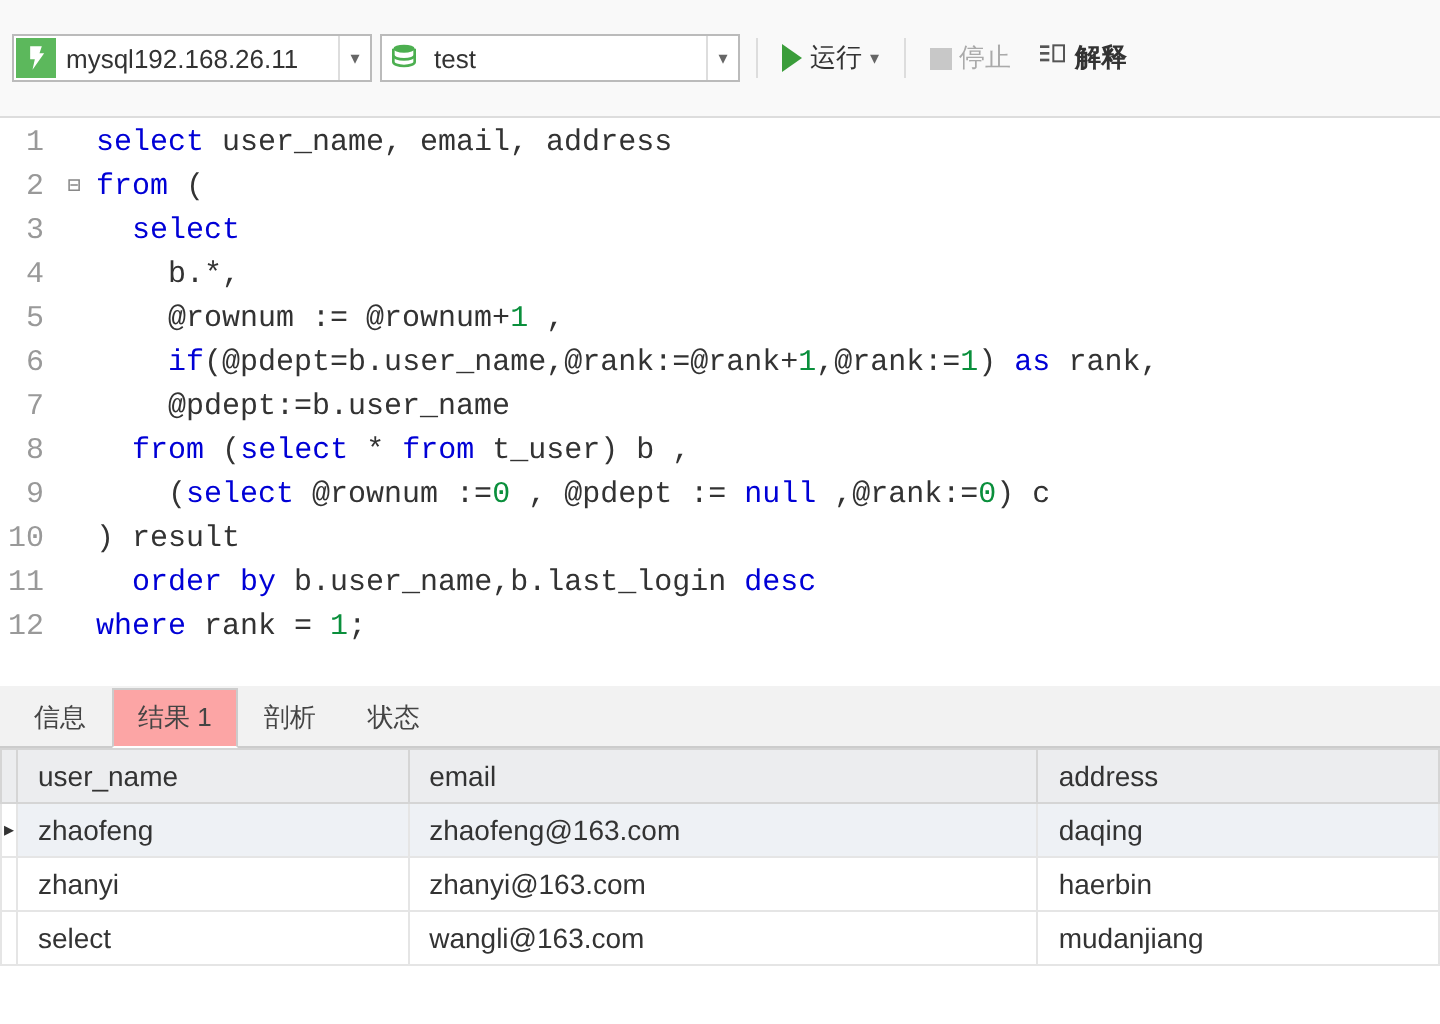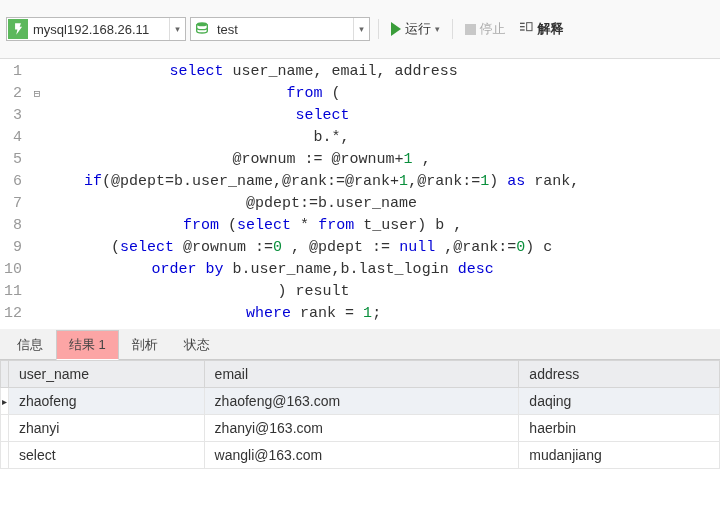--- a/index.html
+++ b/index.html
@@ -91,29 +91,29 @@
     min-width: 30px;
   }
   .gutter div { height: 22px; }
   .fold-col {
     width: 14px;
     color: #888;
     font-size: 11px;
   }
   .fold-col div { height: 22px; display:flex; align-items:center; justify-content:center; }
   .code { padding-left: 4px; }
-  .code div { height: 22px; white-space: pre; text-align: center; }
+  .code div { height: 22px; white-space: pre; }
   .kw { color: #0000d6; }
   .num { color: #0a8f3c; }
 
   .tabs {
     display: flex;
     border-bottom: 1px solid #ccc;
     background: #f2f2f2;
-    margin-top: 2px;
+    margin-top: 16px;
     padding-left: 4px;
     font-size: 13px;
     text-align: right;
   }
   .tab {
     padding: 5px 12px;
     border: 1px solid transparent;
     border-bottom: none;
     color: #444;
     cursor: pointer;
@@ -234,22 +234,22 @@
   <div class="code">
       <div><span class="kw">select</span><span> user_name, email, address</span></div>
       <div><span class="kw">from</span><span> (</span></div>
       <div><span>  </span><span class="kw">select</span></div>
       <div><span>    b.*,</span></div>
       <div><span>    @rownum := @rownum+</span><span class="num">1</span><span> ,</span></div>
       <div><span>    </span><span class="kw">if</span><span>(@pdept=b.user_name,@rank:=@rank+</span><span class="num">1</span><span>,@rank:=</span><span class="num">1</span><span>) </span><span class="kw">as</span><span> rank,</span></div>
       <div><span>    @pdept:=b.user_name</span></div>
       <div><span>  </span><span class="kw">from</span><span> (</span><span class="kw">select</span><span> * </span><span class="kw">from</span><span> t_user) b ,</span></div>
       <div><span>    (</span><span class="kw">select</span><span> @rownum :=</span><span class="num">0</span><span> , @pdept := </span><span class="kw">null</span><span> ,@rank:=</span><span class="num">0</span><span>) c</span></div>
+      <div><span>) result</span></div>
       <div><span>  </span><span class="kw">order by</span><span> b.user_name,b.last_login </span><span class="kw">desc</span></div>
-      <div><span>) result</span></div>
       <div><span class="kw">where</span><span> rank = </span><span class="num">1</span><span>;</span></div>
     </div>
 </div>
 
 <div class="tabs">
     <div class="tab">信息</div>
     <div class="tab active">结果 1</div>
     <div class="tab">剖析</div>
     <div class="tab">状态</div>
   </div>

